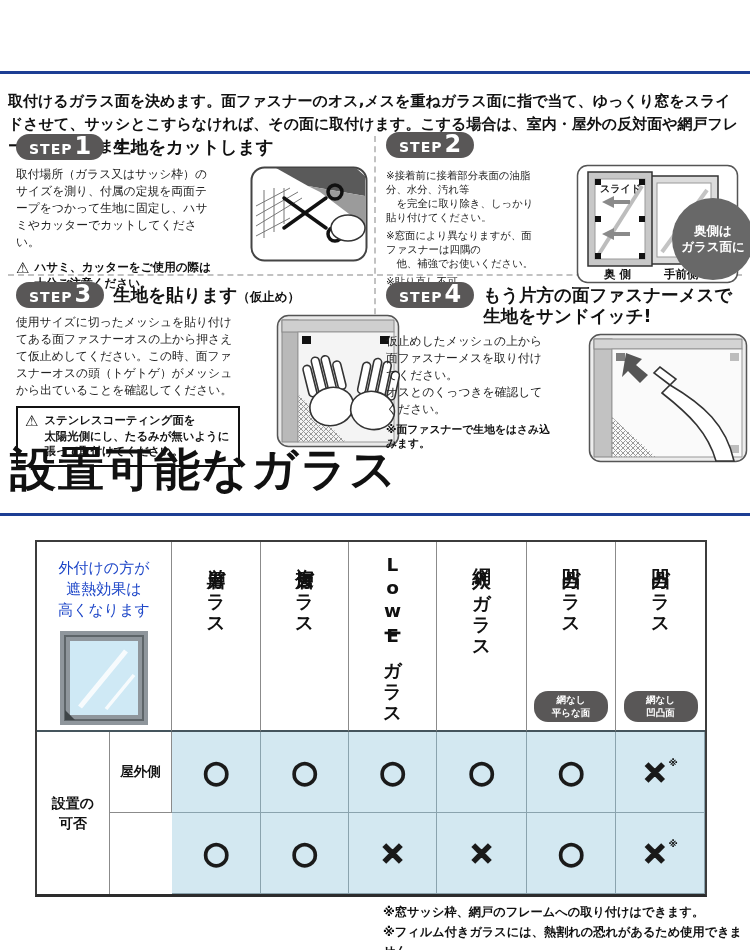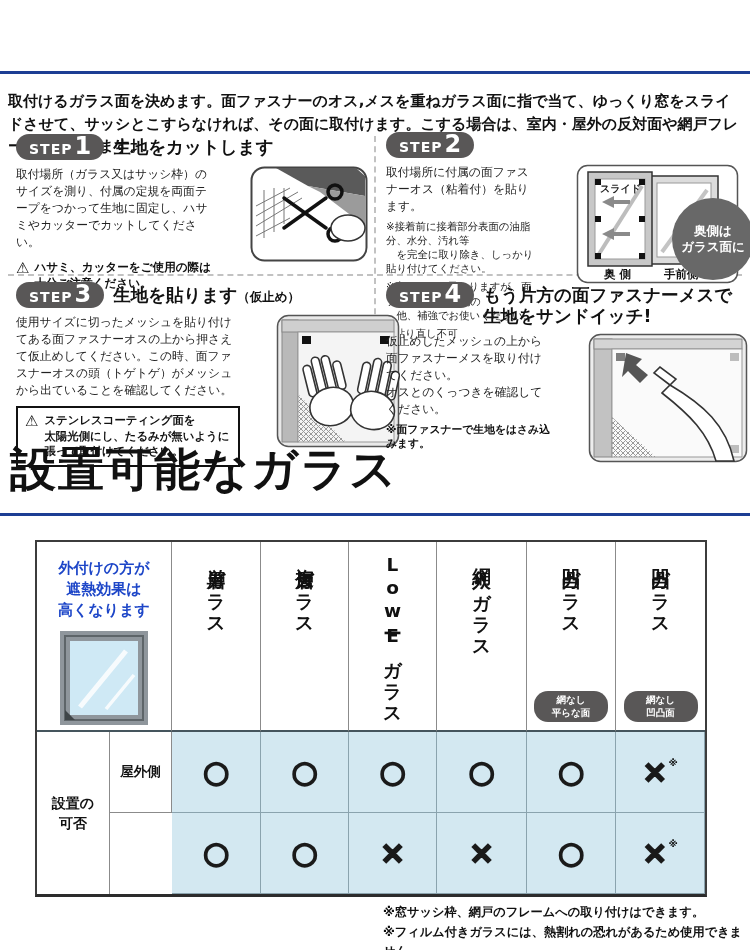--- a/index.html
+++ b/index.html
@@ -49,21 +49,21 @@
                grid-template-rows:190px 81px 81px;
                border:2px solid #3c3c3c;border-bottom:3px solid #2c2c2c;background:#fff;}
   .cell{position:relative;background:#fff;border-right:1px solid #8b8b8b;border-bottom:1px solid #8b8b8b;box-sizing:border-box;}
   .hdr{border-bottom:2px solid #45555d;display:flex;justify-content:center;}
   .lastcol{border-right:none;}
   .lastrow{border-bottom:none;}
   .vtext{writing-mode:vertical-rl;text-orientation:upright;font-size:18.5px;font-weight:800;letter-spacing:2px;margin-top:12px;}
   .pill{position:absolute;bottom:8px;left:50%;transform:translateX(-50%);background:#595757;color:#fff;border-radius:14px;
         font-size:9.5px;font-weight:700;text-align:center;line-height:1.3;padding:3px 6px;white-space:pre-line;min-width:62px;}
   .corner{display:flex;flex-direction:column;align-items:center;padding-top:12px;}
-  .corner-note{color:#1d46c8;font-size:15px;font-weight:700;text-align:center;line-height:1.4;white-space:pre-line;}
+  .corner-note{color:#1d46c8;font-size:15px;font-weight:400;text-align:center;line-height:1.4;white-space:pre-line;}
   .rowhdr{display:flex;align-items:center;justify-content:center;font-size:14px;font-weight:800;text-align:center;line-height:1.45;white-space:pre-line;}
   .sidelbl{display:flex;align-items:center;justify-content:center;font-size:13.5px;font-weight:800;}
   .mark-cell{background:#d3e8f1;display:flex;align-items:center;justify-content:center;border-right:1px solid #8aa3ae;border-bottom:1px solid #8aa3ae;}
   .mark{font-size:30px;font-weight:700;color:#1a1a1a;-webkit-text-stroke:2px #1a1a1a;line-height:1;}
   .sup{font-size:9.5px;font-weight:700;-webkit-text-stroke:0;position:relative;top:-10px;margin-left:1px;}
 
   .footnotes{position:absolute;top:903px;left:383px;font-size:12.2px;font-weight:700;line-height:1.6;}
 </style>
 </head>
 <body>
@@ -122,21 +122,20 @@
 
     <div class="step s2">
       <div class="step-head">
         <div class="badge">
           <span class="bt">STEP</span>
             <span class="bn">2</span>
         </div>
       </div>
       <div class="step-flex">
         <div class="w185">
-          <div class="step-body">取付場所に付属の面ファスナーオス（粘着付）を貼ります。</div>
           <div class="note">※接着前に接着部分表面の油脂分、水分、汚れ等
 　を完全に取り除き、しっかり貼り付けてください。</div>
           <div class="note">※窓面により異なりますが、面ファスナーは四隅の
 　他、補強でお使いください。</div>
           <div class="note">※貼り直し不可</div>
         </div>
         <div class="illus" style="width:172px;">
           <svg width="168" height="120" viewBox="0 0 168 120">
             <rect x="1.5" y="1.5" width="160" height="117" rx="10" fill="#fff" stroke="#555" stroke-width="1.5"></rect>
             <rect x="74" y="12" width="68" height="88" fill="#dcdcdc" stroke="#333" stroke-width="1.5"></rect>

